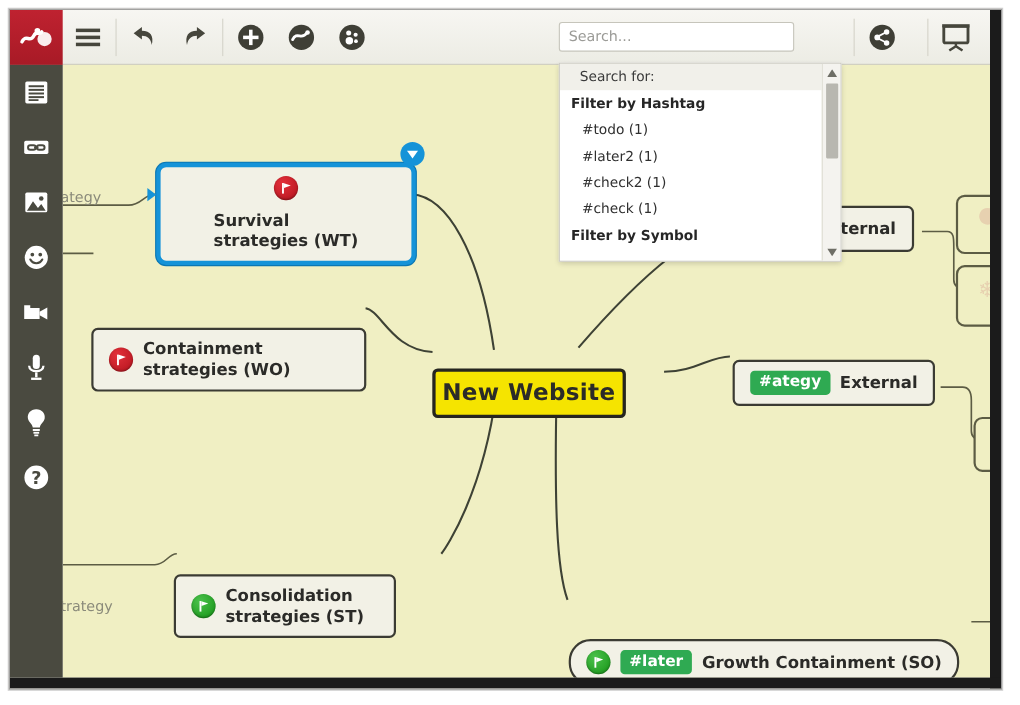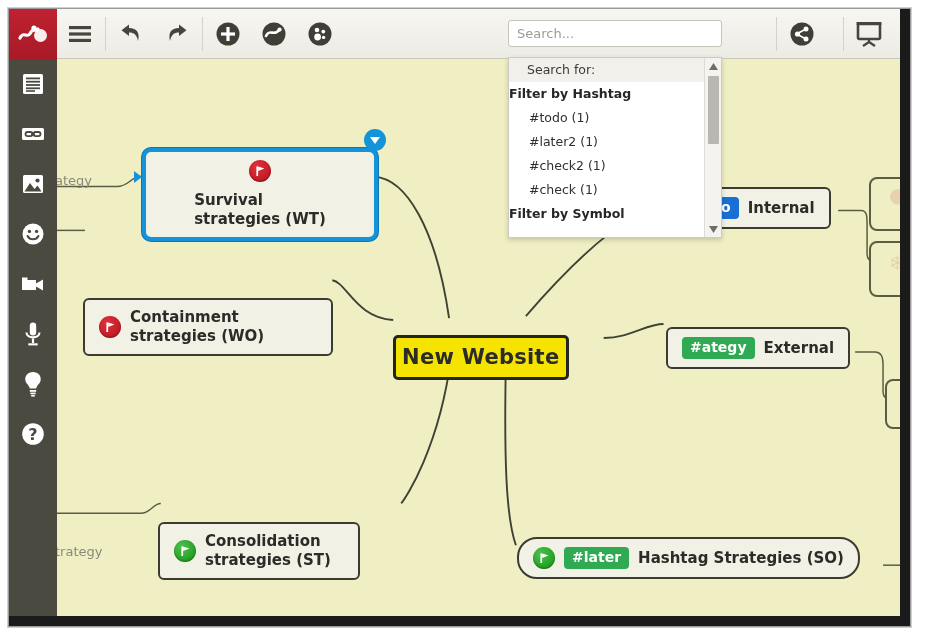--- a/index.html
+++ b/index.html
@@ -111,21 +111,21 @@
     font-size: 13px;
     color: #333;
     outline: none;
   }
   .search-input::placeholder { color: #9b9b97; }
 
   .search-dropdown {
     position: absolute;
     left: 0;
     top: 37px;
-    width: 214px;
+    width: 257px;
     height: 181px;
     background: #ffffff;
     border: 1px solid #cccbc2;
     box-sizing: border-box;
     box-shadow: 0 2px 5px rgba(0,0,0,0.18);
     overflow: hidden;
   }
   .dd-list {
     position: absolute;
     left: 0;
@@ -141,21 +141,21 @@
     white-space: nowrap;
     line-height: 16px;
   }
   .dd-row.header-row {
     background: #f1f0ea;
     color: #3a3a3a;
     padding-left: 18px;
   }
   .dd-row.group {
     font-weight: bold;
-    padding-left: 0;
+    padding-left: 10px;
     color: #262626;
   }
   .dd-row.item { padding-left: 20px; }
 
   .dd-scrollbar {
     position: absolute;
     right: 0;
     top: 0;
     width: 17px;
     height: 100%;
@@ -594,29 +594,29 @@
         <span class="flag green">
           <svg width="14" height="14" viewBox="0 0 14 14">
             <rect x="3.4" y="2.4" width="1.7" height="9.6" fill="#ffffff"></rect>
             <path d="M5.1 2.6 L11.4 4.6 L5.1 7 Z" fill="#ffffff"></path>
           </svg>
         </span>
         <span class="label">Consolidation
 strategies (ST)</span>
       </div>
 
-      <div class="node" style="left:460px; top:478px;border-radius:20px;">
+      <div class="node" style="left:460px; top:522px;border-radius:20px;">
         <span class="flag green">
           <svg width="14" height="14" viewBox="0 0 14 14">
             <rect x="3.4" y="2.4" width="1.7" height="9.6" fill="#ffffff"></rect>
             <path d="M5.1 2.6 L11.4 4.6 L5.1 7 Z" fill="#ffffff"></path>
           </svg>
         </span>
         <span class="hashtag">#later</span>
-        <span class="label">Hashtag Strategies (SO)</span>
+        <span class="label">Growth Containment (SO)</span>
       </div>
 
       <div class="node" style="left:609px; top:268px;">
         <span class="hashtag">#ategy</span>
         <span class="label">External</span>
       </div>
 
       <div class="node" style="left:640px; top:128px;">
         <span class="hashtag blue">o</span>
         <span class="label">Internal</span>

